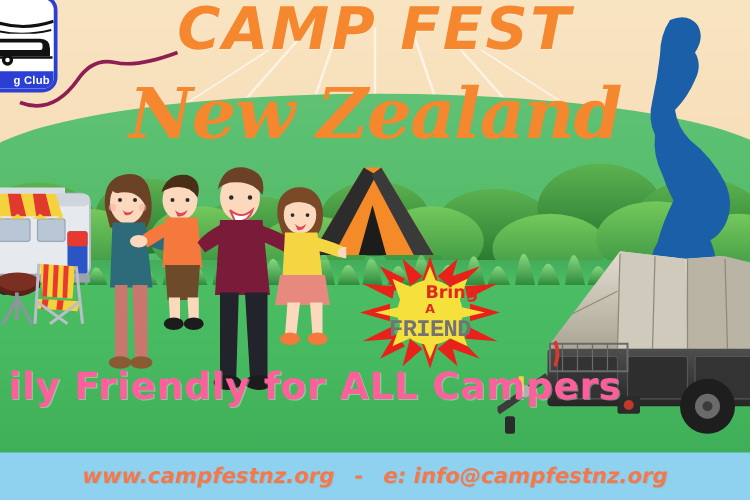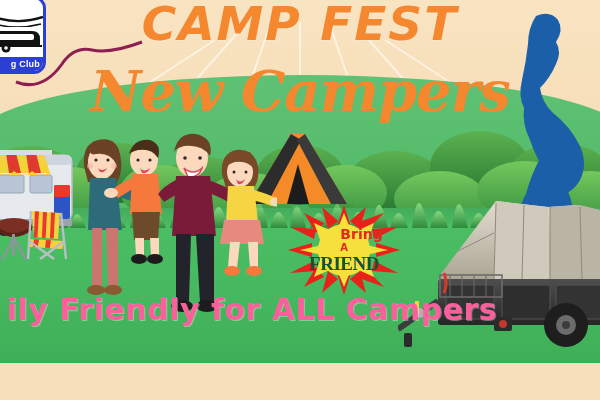--- a/index.html
+++ b/index.html
@@ -103,21 +103,21 @@
   
   .badge { position:absolute; left:288px; top:205px; width:112px; height:90px; }
   .badge .txt {
     position:absolute; inset:0;
     display:flex; flex-direction:column;
     align-items:center; justify-content:center;
     pointer-events:none;
   }
   .badge .b1 { font-size:14px; font-weight:bold; color:#e02a20; font-family:"DejaVu Sans",sans-serif; line-height:15px;margin-left:35px; }
   .badge .b2 { font-size:10px; font-weight:bold; color:#e02a20; font-family:"DejaVu Sans",sans-serif; line-height:12px; }
-  .badge .b3 { font-size:19px; font-weight:bold; color:#14532d; font-family:Liberation Serif, serif; line-height:20px; letter-spacing:-.5px; }
+  .badge .b3 { font-size:19px; font-weight:bold; color:#737373; font-family:Liberation Mono, monospace; line-height:20px; letter-spacing:-.5px; }
 
   
   .footer {
     position:absolute; left:0; bottom:0; width:600px; height:38px;
     background:#8fd2ef;
     display:flex; align-items:center; justify-content:center;
     gap:16px;
   }
   .footer span {
     font-size:17px; font-weight:bold; font-style:italic;
@@ -464,35 +464,40 @@
       <circle cx="56" cy="45" r="26" fill="#f5e03c"></circle>
     </svg>
     <div class="txt">
       <div class="b1">Bring</div>
       <div class="b2">A</div>
       <div class="b3">FRIEND</div>
     </div>
   </div>
 
   <div class="title1">CAMP FEST</div>
-  <div class="title2">New Campers</div>
+  <div class="title2">New Zealand</div>
   <div class="tagline">ily Friendly for ALL Campers</div>
 
   <svg class="logo-curve" viewBox="0 0 130 50">
     <path d="M2 42 Q28 52 48 24 Q60 6 78 10 Q96 14 128 2" stroke="#8e1f52" stroke-width="3" fill="none"></path>
   </svg>
   <div class="logo">
     <svg class="swoosh" viewBox="0 0 58 16">
       <path d="M0 2 Q28 16 58 6" stroke="#111" stroke-width="2.4" fill="none"></path>
       <path d="M4 11 Q28 20 56 13" stroke="#111" stroke-width="1.6" fill="none"></path>
     </svg>
     <svg class="van" viewBox="0 0 58 26">
       <path d="M4 4 H46 Q54 4 54 12 V18 H4 Q0 18 0 14 V8 Q0 4 4 4 Z" fill="#111"></path>
       <rect x="6" y="7" width="42" height="6" rx="2" fill="#fff"></rect>
       <rect x="0" y="18" width="56" height="2" fill="#111"></rect>
       <circle cx="20" cy="21" r="4.5" fill="#111"></circle>
       <circle cx="20" cy="21" r="1.8" fill="#fff"></circle>
     </svg>
     <div class="lbl">g Club</div>
   </div>
 
+  <div class="footer">
+    <span>www.campfestnz.org</span>
+    <span class="dash">-</span>
+    <span>e: info@campfestnz.org</span>
+  </div>
 
 </div>
 
 </body></html>

